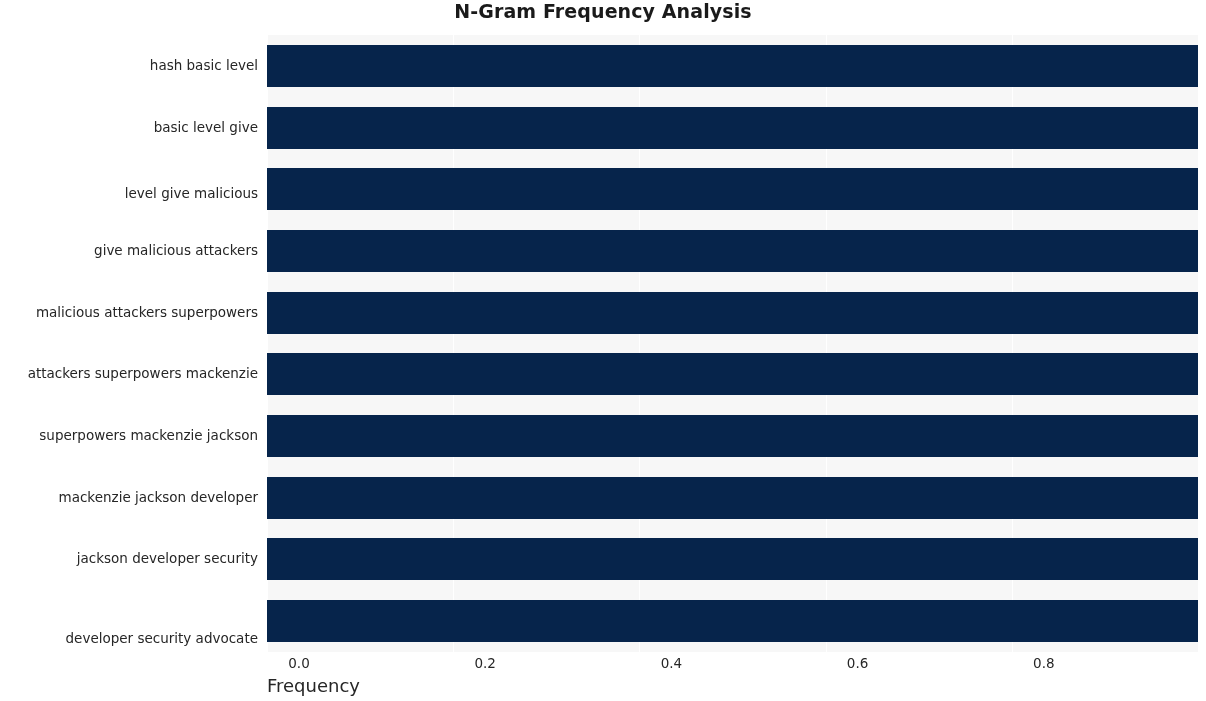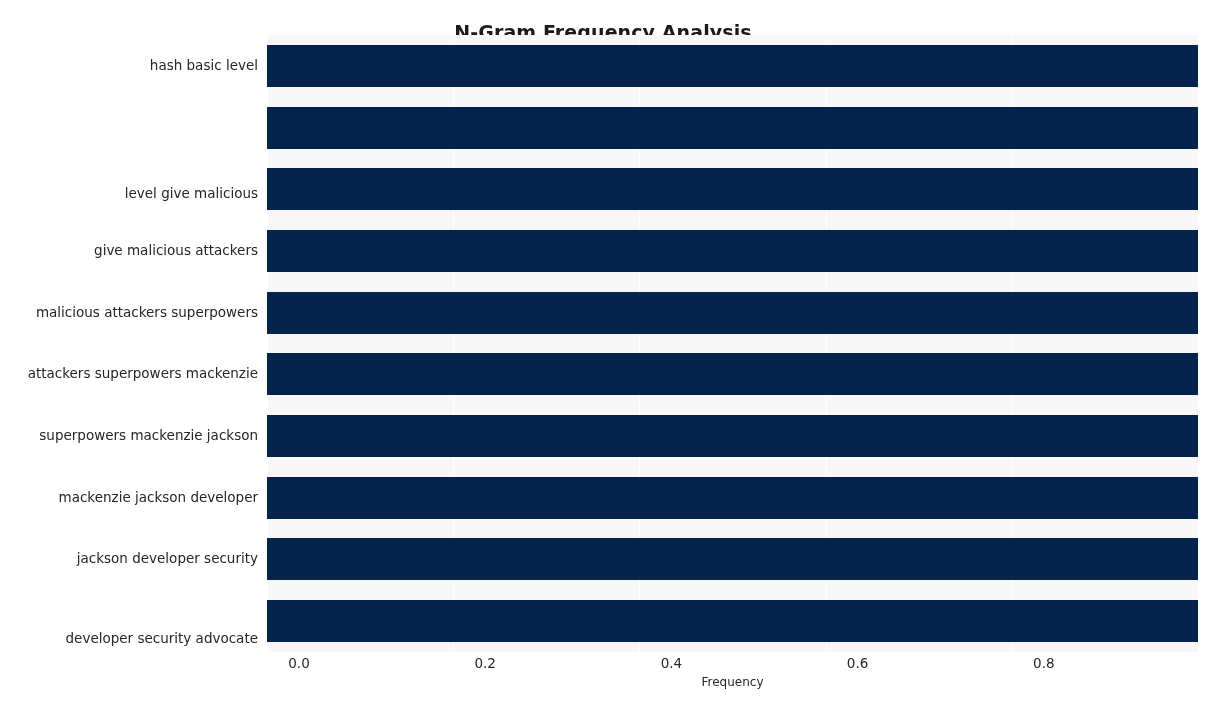--- a/index.html
+++ b/index.html
@@ -15,21 +15,21 @@
     overflow: hidden;
   }
   .figure {
     position: relative;
     width: 1206px;
     height: 701px;
     background: #ffffff;
   }
   .chart-title {
     position: absolute;
-    top: 21px;
+    top: 0;
     left: 0;
     width: 1206px;
     text-align: center;
     font-size: 19px;
     font-weight: bold;
     color: #1a1a1a;
     letter-spacing: 0.1px;
   }
   
   .plot-area {
@@ -100,22 +100,22 @@
     font-size: 13.5px;
     color: #262626;
     white-space: nowrap;
     margin-left: 32px;
   }
   .xaxis-title {
     position: absolute;
     left: 267px;
     top: 675px;
     width: 931px;
-    text-align: center;
-    font-size: 12px;
+    text-align: left;
+    font-size: 18px;
     color: #262626;
   }
 </style>
 </head>
 <body>
 
 <div class="figure">
 
   <div class="chart-title">N-Gram Frequency Analysis</div>
 
@@ -156,20 +156,21 @@
           <div class="bar" title="jackson developer security: 1" style="width: 931px; background: rgb(6, 36, 75);"></div>
         </div>
         <div class="row" style="top: 565.172px; height: 41.956px;">
           <div class="bar" title="developer security advocate: 1" style="width: 931px; background: rgb(6, 36, 75);"></div>
         </div>
       </div>
   </div>
 
   <div class="ylabels">
       <div class="ylabel" style="top: 21.85px;">hash basic level</div>
+      <div class="ylabel" style="top: 83.55px;">basic level give</div>
       <div class="ylabel" style="top: 150px;">level give malicious</div>
       <div class="ylabel" style="top: 206.95px;">give malicious attackers</div>
       <div class="ylabel" style="top: 268.65px;">malicious attackers superpowers</div>
       <div class="ylabel" style="top: 330.35px;">attackers superpowers mackenzie</div>
       <div class="ylabel" style="top: 392.05px;">superpowers mackenzie jackson</div>
       <div class="ylabel" style="top: 453.75px;">mackenzie jackson developer</div>
       <div class="ylabel" style="top: 515.45px;">jackson developer security</div>
       <div class="ylabel" style="top: 595px;">developer security advocate</div>
     </div>
   <div class="xlabels">

